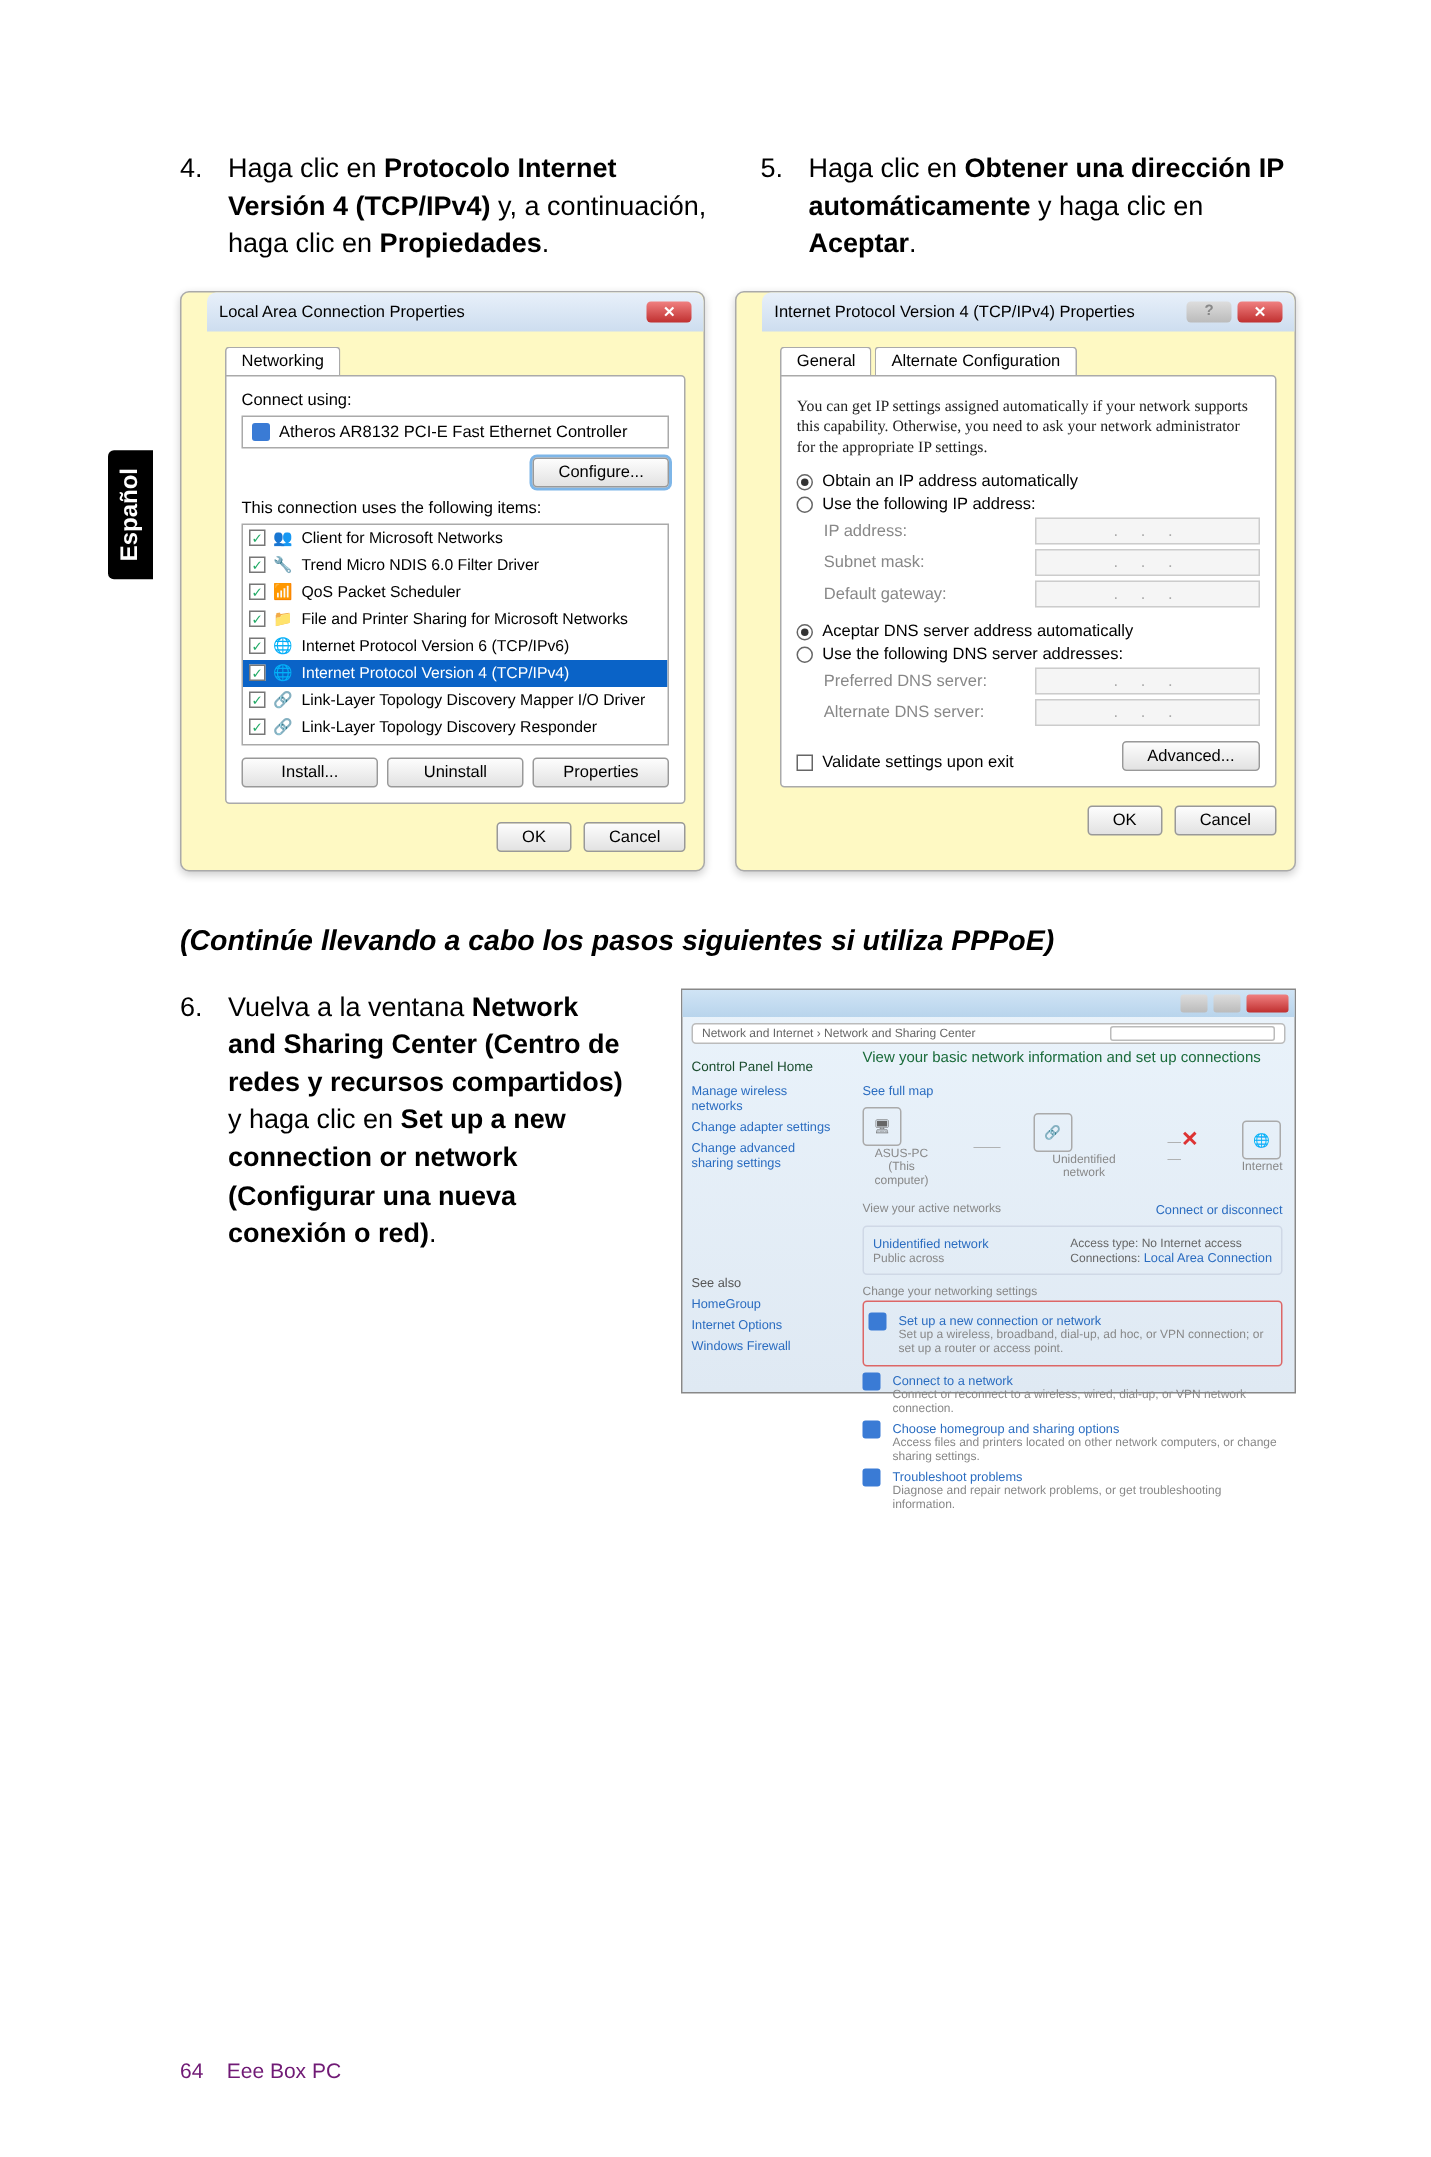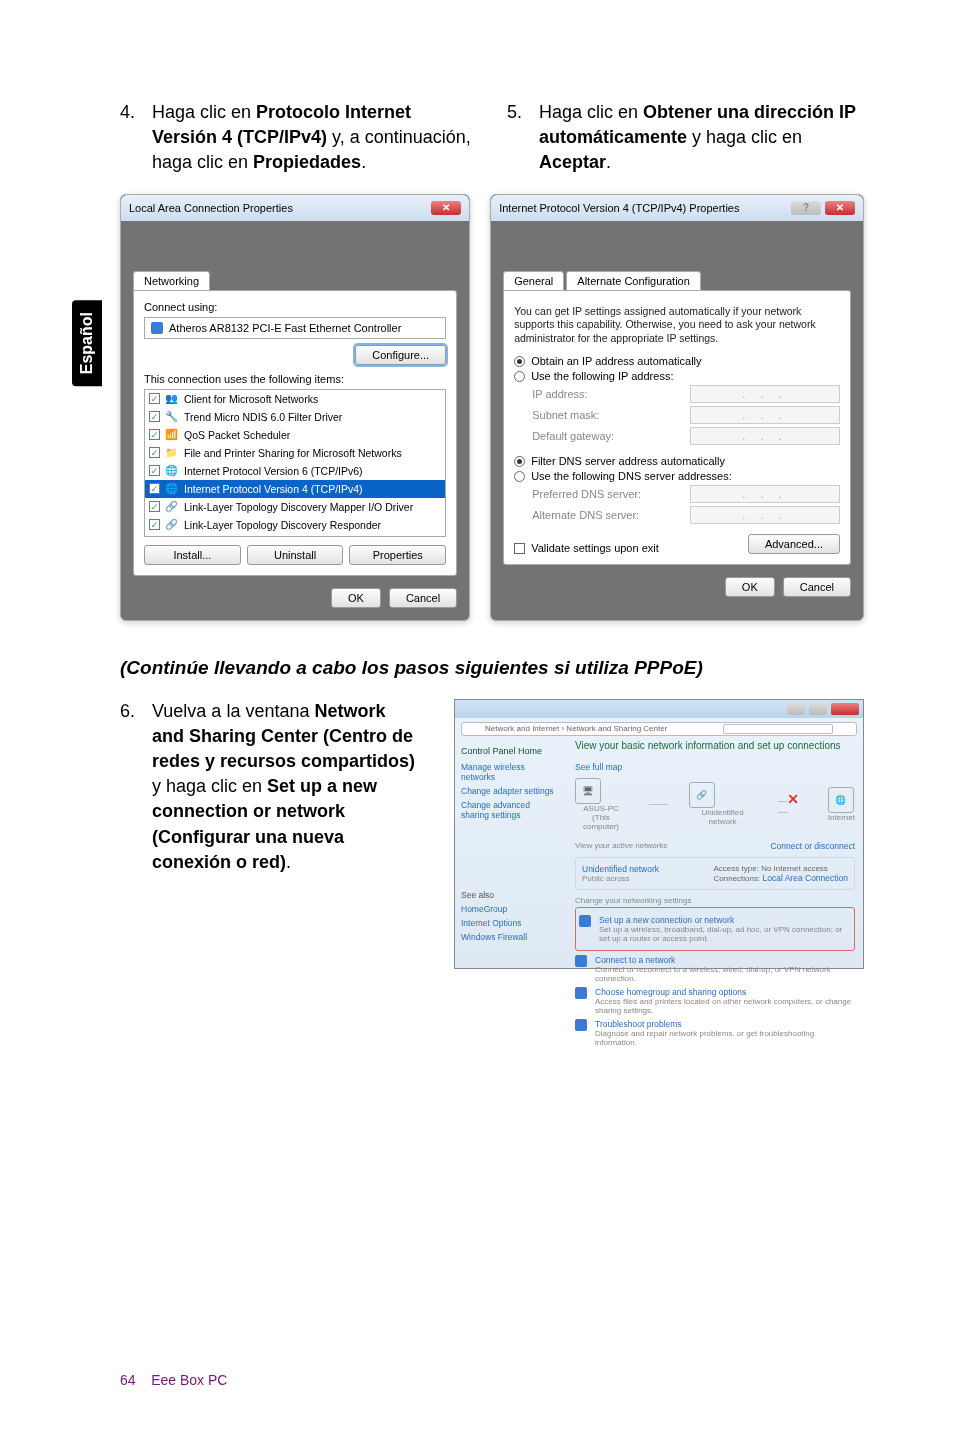--- a/index.html
+++ b/index.html
@@ -4,43 +4,43 @@
 <style>
   * { box-sizing: border-box; margin: 0; padding: 0; }
   body { width: 954px; height: 1438px; background: #fff; font-family: Arial, sans-serif; position: relative; color: #000; }
   .page { padding: 100px 90px 50px 120px; }
   .side-tab { position: absolute; left: 72px; top: 300px; background: #000; color: #fff; padding: 12px 6px; font-weight: bold; font-size: 16px; writing-mode: vertical-rl; transform: rotate(180deg); border-radius: 0 4px 4px 0; }
   .instr-row { display: flex; gap: 30px; margin-bottom: 18px; }
   .instr-col { flex: 1; display: flex; gap: 18px; font-size: 18px; line-height: 1.4; }
   .instr-num { min-width: 14px; }
   .instr-text b { font-weight: bold; }
   .dialogs { display: flex; gap: 20px; margin-top: 10px; }
-  .dialog { border: 1px solid #aaa; border-radius: 6px; background: #737373; width: 370px; font-size: 11px; box-shadow: 0 2px 6px rgba(0,0,0,.2); position: relative; }
+  .dialog { border: 1px solid #aaa; border-radius: 6px; background: #fef9c3; width: 370px; font-size: 11px; box-shadow: 0 2px 6px rgba(0,0,0,.2); position: relative; padding-left: 17px; }
   .dialog.right { width: 395px; }
   .dlg-title { background: linear-gradient(#e8f0fa,#cdddef); padding: 6px 8px; border-radius: 6px 6px 0 0; display: flex; justify-content: space-between; align-items: center; font-size: 11px; }
   .dlg-close { background: linear-gradient(#f08080,#c03030); color: #fff; width: 30px; height: 14px; border-radius: 3px; display: flex; align-items: center; justify-content: center; font-size: 10px; font-weight: bold; }
   .dlg-close.grey { background: linear-gradient(#ddd,#bbb); color:#888; margin-right:4px; }
   .dlg-closewrap { display:flex; }
-  .dlg-body { padding: 10px 12px 12px; margin-top: 40px; }
+  .dlg-body { padding: 10px 12px 12px; }
   .tab { display: inline-block; background: #fff; border: 1px solid #aaa; border-bottom: none; padding: 3px 10px; border-radius: 3px 3px 0 0; margin-right: 2px; font-size: 11px; }
   .tabpanel { border: 1px solid #aaa; background: #fff; padding: 10px; border-radius: 0 3px 3px 3px; }
   .label { font-size: 11px; margin-bottom: 4px; }
   .inputbox { border: 1px solid #aaa; background: #fff; padding: 4px 6px; font-size: 11px; display: flex; align-items: center; gap: 6px; margin-bottom: 6px; }
   .btn { display: inline-block; border: 1px solid #999; background: linear-gradient(#fdfdfd,#e2e2e2); border-radius: 3px; padding: 3px 16px; font-size: 11px; cursor: pointer; }
   .btn-highlight { box-shadow: 0 0 0 2px #7eb6e8; }
   .listbox { border: 1px solid #aaa; background: #fff; height: 148px; overflow: hidden; margin: 4px 0 8px; }
   .listitem { display: flex; align-items: center; gap: 5px; padding: 2px 4px; font-size: 10.5px; white-space: nowrap; }
   .listitem .chk { width: 11px; height: 11px; border: 1px solid #777; display:inline-flex; align-items:center; justify-content:center; font-size:9px; color:#2a6; }
   .listitem .ico { width: 14px; height: 14px; display: inline-block; }
   .selected { background: #0a63c7; color: #fff; }
   .btnrow { display: flex; justify-content: center; gap: 6px; }
   .btnrow .btn { flex: 1; text-align: center; }
   .groupbox { border: 1px solid #ccc; border-radius: 3px; padding: 10px 10px 8px; margin-top: 6px; position: relative; }
   .groupbox-title { position: absolute; top: -8px; left: 8px; background: #fff; padding: 0 4px; font-size: 11px; }
-  .desc { margin-top: 4px; color: #222; font-size: 10.5px; line-height: 1.3; }
+  .desc { margin-top: 4px; color: #222; font-size: 10.5px; line-height: 1.3; font-family: Liberation Serif, serif; }
   .dlgfooter { display: flex; justify-content: flex-end; gap: 8px; margin-top: 12px; }
   
   .radiorow { display: flex; align-items: center; gap: 6px; font-size: 11px; margin: 3px 0; }
   .radio { width: 11px; height: 11px; border: 1px solid #666; border-radius: 50%; display: inline-flex; align-items: center; justify-content: center; }
   .radio.sel::after { content:""; width:5px; height:5px; background:#333; border-radius:50%; }
   .fieldrow { display: flex; justify-content: space-between; align-items: center; margin: 3px 0 3px 18px; font-size: 11px; color: #888; }
   .dots { letter-spacing: 6px; color: #aaa; }
   .ipbox { border: 1px solid #ccc; width: 150px; height: 18px; background: #f5f5f5; display:flex; align-items:center; justify-content:space-around; }
   .cbrow { display: flex; align-items: center; gap: 6px; font-size: 11px; margin-top: 8px; }
   .cb { width: 11px; height: 11px; border: 1px solid #666; }
@@ -59,21 +59,21 @@
   .cphdr { color:#1a6b3a; font-size:10px; margin-bottom:8px; }
   .cpdev { display:flex; align-items:center; gap:22px; margin:6px 0 10px; }
   .cpicon { width:26px; height:26px; border:1px solid #aaa; border-radius:3px; display:flex; align-items:center; justify-content:center; }
   .cpdash { color:#aaa; }
   .cpx { color:#d33; font-weight:bold; font-size:14px; }
   .cpsection { border:1px solid #cfd8e6; border-radius:3px; padding:6px; margin:6px 0; }
   .cpline { display:flex; gap:8px; align-items:flex-start; margin:4px 0; }
   .cpbullet { width:12px; height:12px; background:#3a7bd5; border-radius:2px; flex-shrink:0; }
   .cplink { color:#2a6cc0; font-size:8.5px; }
   .cpsub { color:#888; font-size:8px; }
-  .cpbread { position:absolute; top:22px; left:6px; right:6px; background:#fff; border:1px solid #bbb; border-radius:3px; height:14px; display:flex; align-items:center; padding:0 23px; font-size:8px; justify-content:space-between;}
+  .cpbread { position:absolute; top:22px; left:6px; right:6px; background:#fff; border:1px solid #bbb; border-radius:3px; height:14px; display:flex; align-items:center; padding:0 6px; font-size:8px; justify-content:space-between;}
   .cpsearch { border:1px solid #bbb; width:110px; height:10px; border-radius:2px; background:#fff; }
   .footer { position: absolute; bottom: 50px; left: 120px; font-size: 14px; color: #701a75; }
 </style>
 </head>
 <body>
 
 <div class="side-tab">Español</div>
 
 <div class="page">
 
@@ -200,21 +200,21 @@
             <div class="fieldrow">
                 <span>Default gateway:</span>
                 <span class="ipbox">
                   <span class="dots">. . .</span>
                 </span>
               </div>
           </div>
           <div style="margin-top:10px;">
             <div class="radiorow">
                 <span class="radio sel"></span>
-                <span>Filter DNS server address automatically</span>
+                <span>Aceptar DNS server address automatically</span>
               </div>
             <div class="radiorow">
                 <span class="radio"></span>
                 <span>Use the following DNS server addresses:</span>
               </div>
             <div class="fieldrow">
                 <span>Preferred DNS server:</span>
                 <span class="ipbox">
                   <span class="dots">. . .</span>
                 </span>

